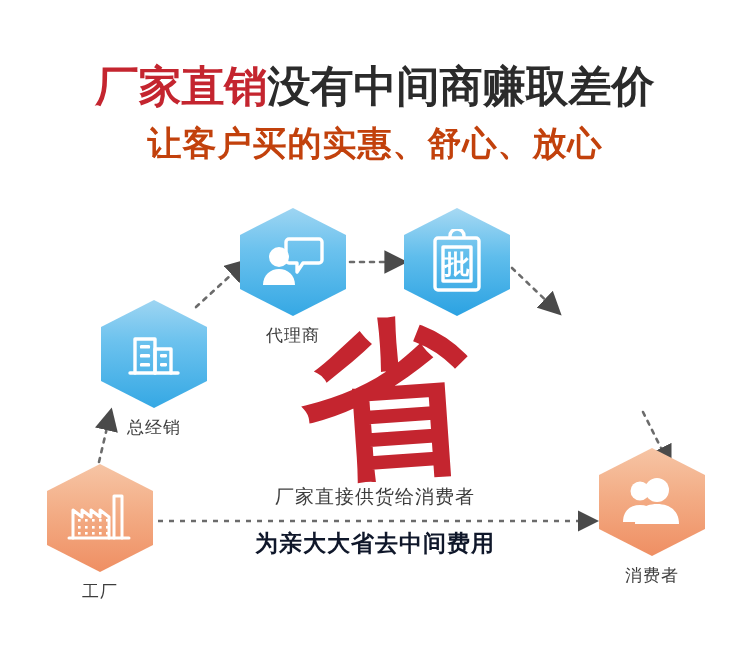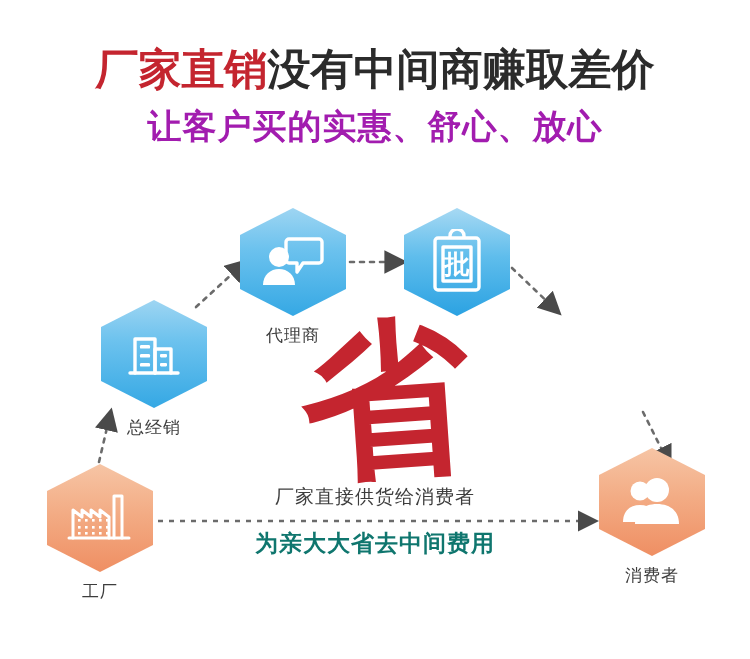--- a/index.html
+++ b/index.html
@@ -23,32 +23,33 @@
     left: 0;
     width: 750px;
     text-align: center;
   }
   .headline-main {
     font-size: 43px;
     font-weight: bold;
     line-height: 58px;
     letter-spacing: 0px;
     white-space: nowrap;
+    margin-top: 17px;
   }
   .hl-red {
     color: #C4252F;
   }
   .hl-dark {
     color: #2b2b2b;
   }
   .headline-sub {
     margin-top: 6px;
     font-size: 34px;
     font-weight: bold;
-    color: #a21caf;
+    color: #c2410c;
     line-height: 44px;
     letter-spacing: 1px;
     white-space: nowrap;
   }
 
   
   .stage {
     position: absolute;
     top: 0;
     left: 0;
@@ -128,21 +129,21 @@
     white-space: nowrap;
   }
   .red-text {
     position: absolute;
     left: 0;
     top: 528px;
     width: 750px;
     text-align: center;
     font-size: 23px;
     font-weight: bold;
-    color: #0f766e;
+    color: #0f172a;
     letter-spacing: 1px;
     white-space: nowrap;
   }
 </style>
 </head>
 <body>
 
 <div id="page">
 
   <div class="headline-block">

